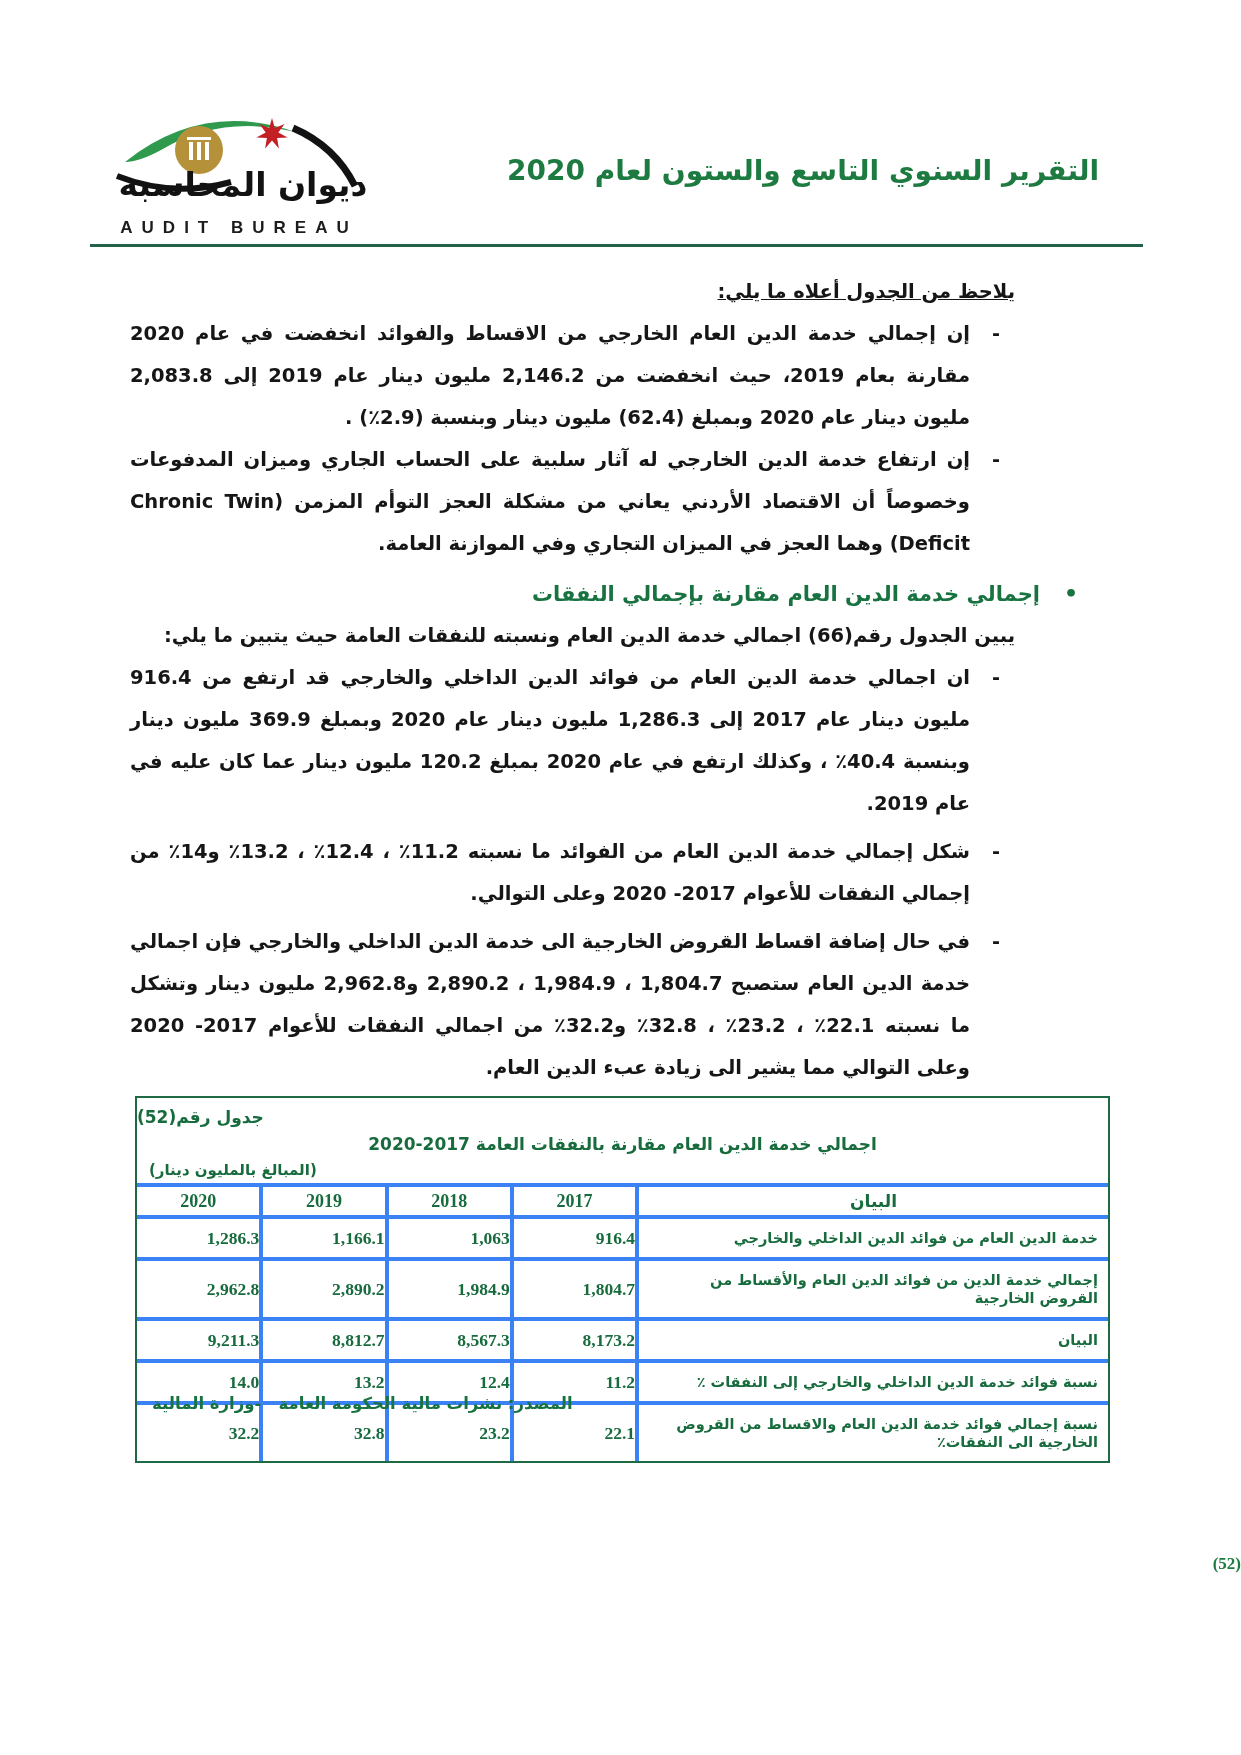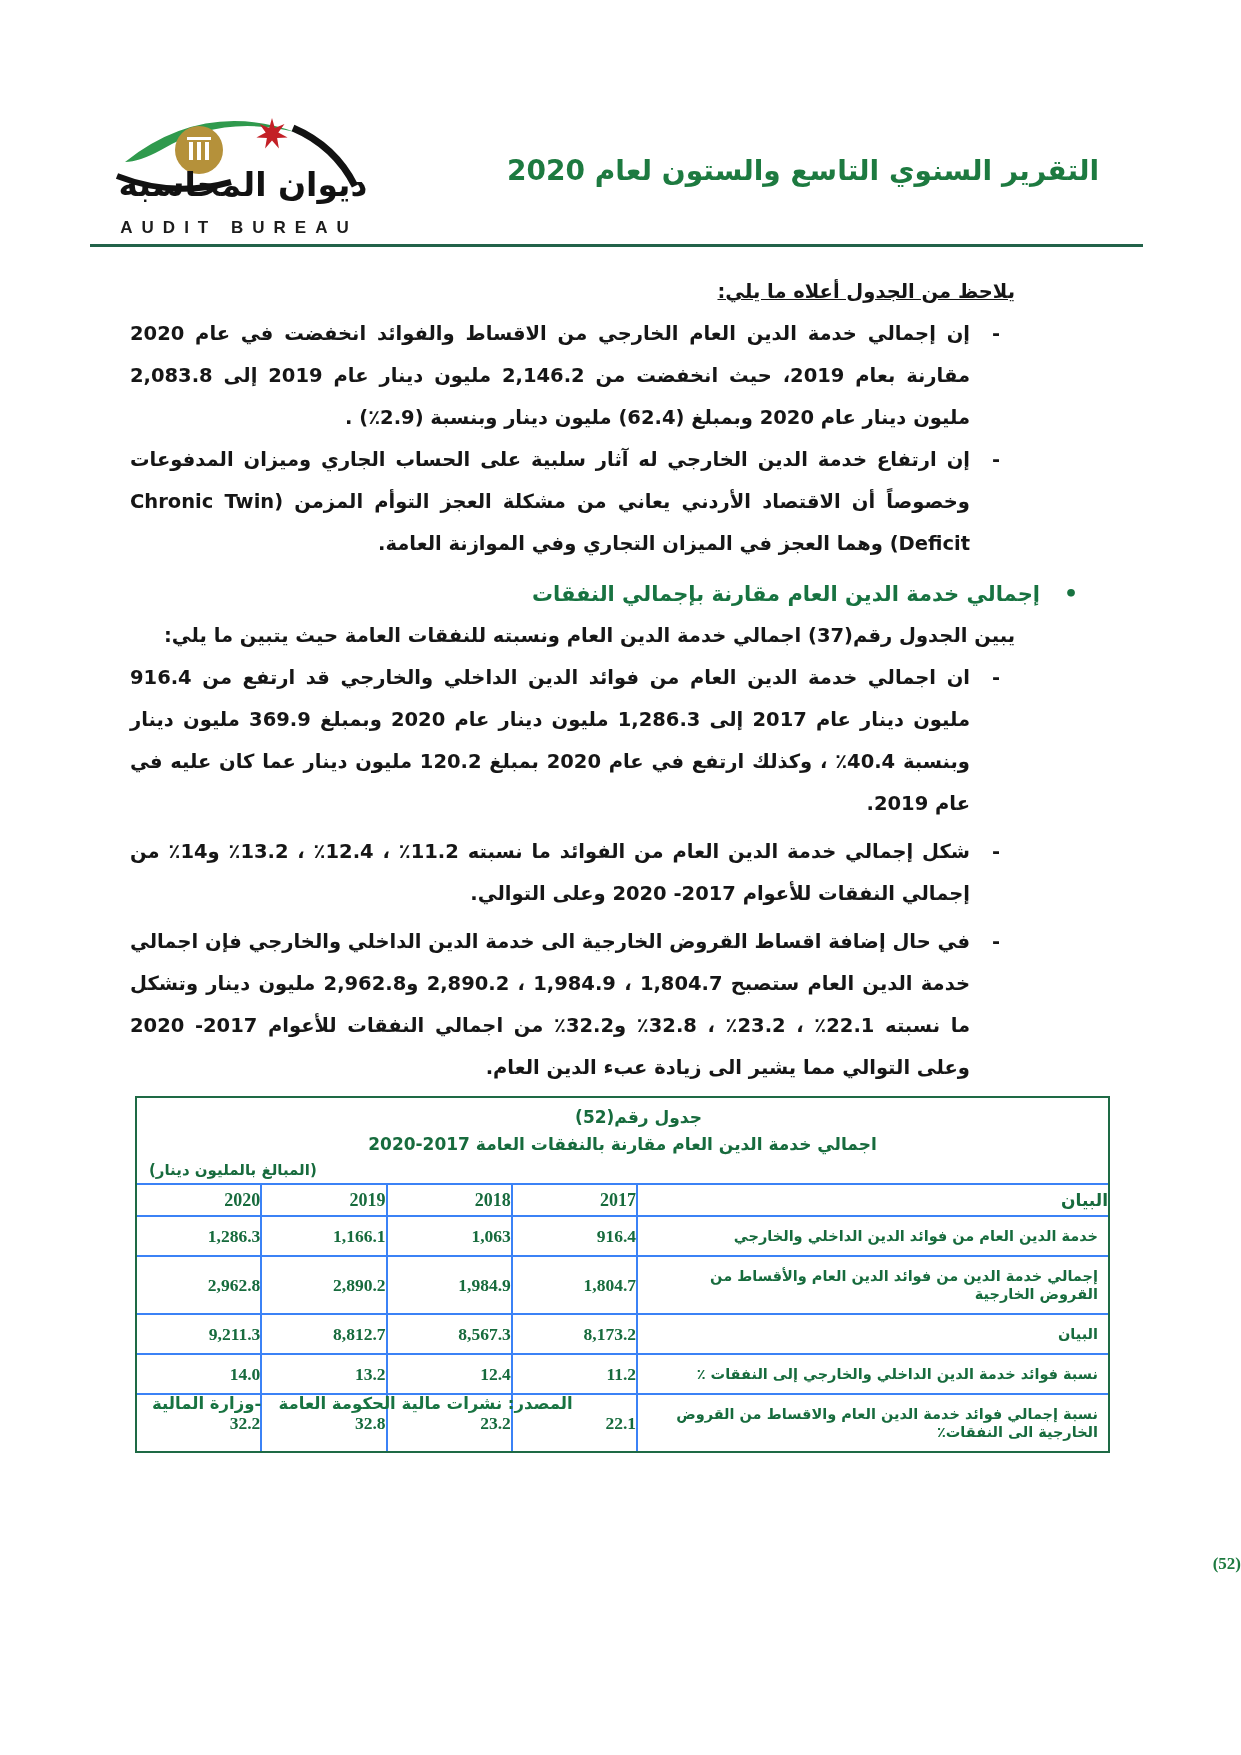--- a/index.html
+++ b/index.html
@@ -43,28 +43,28 @@
   .section-heading .dot { flex:0 0 38px; font-size:22px; }
   .section-heading .sh-text { font-size:21px; }
   .section-intro { margin-right:128px; text-align:right; }
   .mt6 { margin-top:6px; }
 
   
   .tbl-wrap {
     position:absolute; left:135px; top:1080px; width:975px;
     border:2px solid #1e6a45; direction:rtl; color:#176b3d;
   }
-  .tbl-title  { text-align:center; font-size:17px; font-weight:700; margin-top:9px;padding-left:32px; }
+  .tbl-title  { text-align:left; font-size:17px; font-weight:700; margin-top:9px; }
   .tbl-sub    { text-align:center; font-size:17px; font-weight:700; margin-top:7px; }
   .tbl-note   { direction:rtl; text-align:left; font-size:15px; font-weight:700;
                 margin:7px 12px 4px 12px; }
   table.grid  { width:100%; border-collapse:collapse; direction:rtl; }
   table.grid th, table.grid td {
-    border:2px solid #3b82f6; font-weight:700; color:#176b3d;
-    height:32px; vertical-align:middle;text-align:right;
+    border:4px solid #3b82f6; font-weight:700; color:#176b3d;
+    height:32px; vertical-align:middle;
   }
   table.grid tr > *:first-child { border-right:none; }
   table.grid tr > *:last-child  { border-left:none; }
   table.grid tr:last-child > *  { border-bottom:none; }
   th.lbl-h { width:48.5%; text-align:center; font-size:17px; font-family:"DejaVu Sans",sans-serif; }
   th.yr   { width:12.9%; text-align:center; font-size:18px;
             font-family:"Liberation Serif","DejaVu Serif",serif; }
   td.lbl  { text-align:right; padding:10px 10px; font-size:14.5px; line-height:18px;
             font-family:"DejaVu Sans",sans-serif; }
   td.num  { direction:ltr; text-align:right; font-size:17.5px;
@@ -124,21 +124,21 @@
     <div class="obs-item">
       <span class="marker">-</span>
       <div class="obs-text">إن ارتفاع خدمة الدين الخارجي له آثار سلبية على الحساب الجاري وميزان المدفوعات وخصوصاً أن الاقتصاد الأردني يعاني من مشكلة العجز التوأم المزمن (Chronic Twin Deficit) وهما العجز في الميزان التجاري وفي الموازنة العامة.</div>
     </div>
 
     <div class="section-heading">
       <span class="dot">•</span>
       <span class="sh-text">إجمالي خدمة الدين العام مقارنة بإجمالي النفقات</span>
     </div>
 
-    <div class="section-intro">يبين الجدول رقم(37) اجمالي خدمة الدين العام ونسبته للنفقات العامة حيث يتبين ما يلي:</div>
+    <div class="section-intro">يبين الجدول رقم(66) اجمالي خدمة الدين العام ونسبته للنفقات العامة حيث يتبين ما يلي:</div>
 
     <div class="obs-item">
       <span class="marker">-</span>
       <div class="obs-text">ان اجمالي خدمة الدين العام من فوائد الدين الداخلي والخارجي قد ارتفع من 916.4 مليون دينار عام 2017 إلى 1,286.3 مليون دينار عام 2020 وبمبلغ 369.9 مليون دينار وبنسبة 40.4٪ ، وكذلك ارتفع في عام 2020 بمبلغ 120.2 مليون دينار عما كان عليه في عام 2019.</div>
     </div>
 
     <div class="obs-item mt6">
       <span class="marker">-</span>
       <div class="obs-text">شكل إجمالي خدمة الدين العام من الفوائد ما نسبته 11.2٪ ، 12.4٪ ، 13.2٪ و14٪ من إجمالي النفقات للأعوام 2017- 2020 وعلى التوالي.</div>
     </div>

